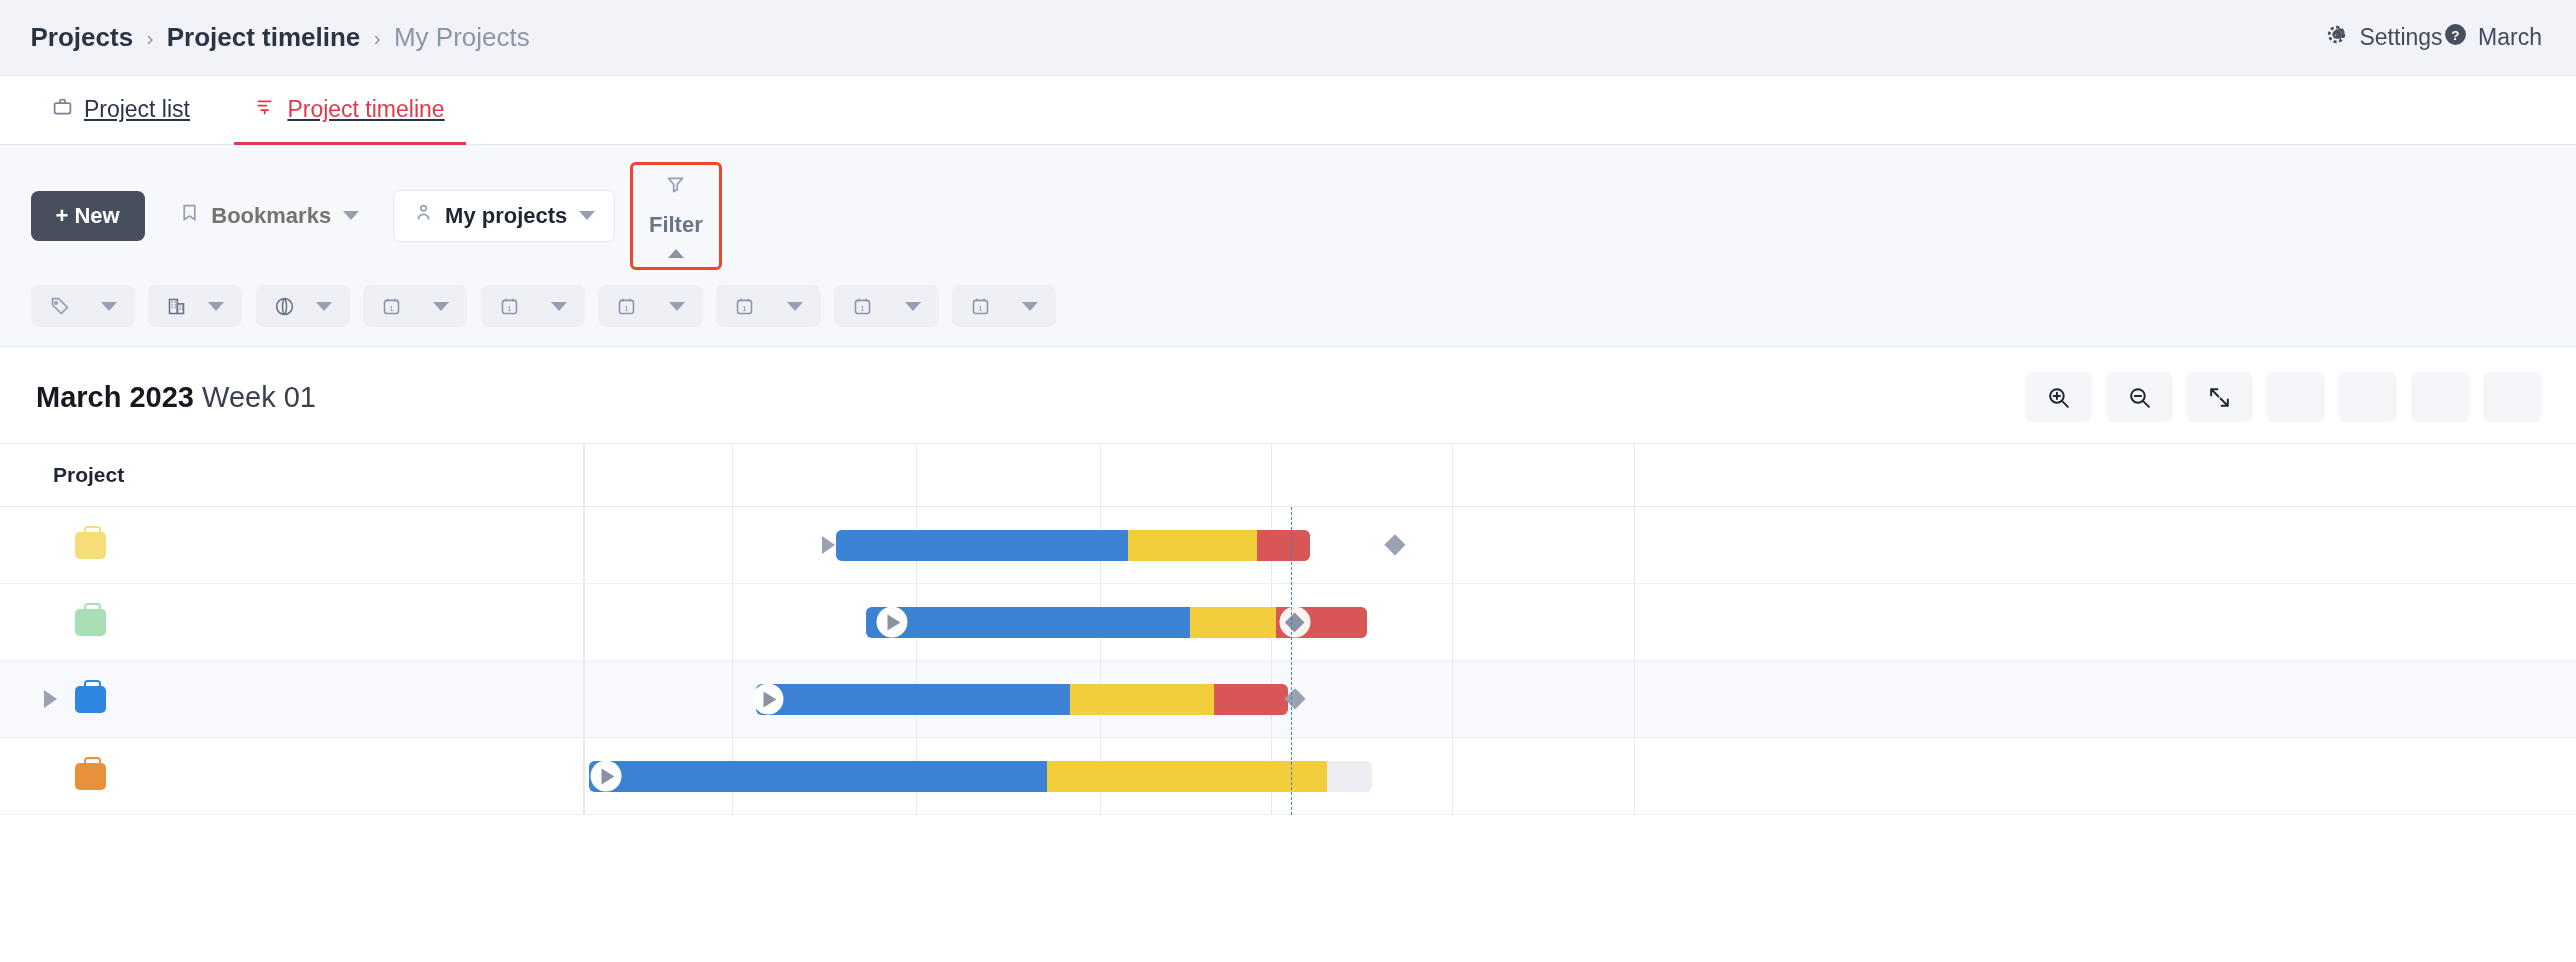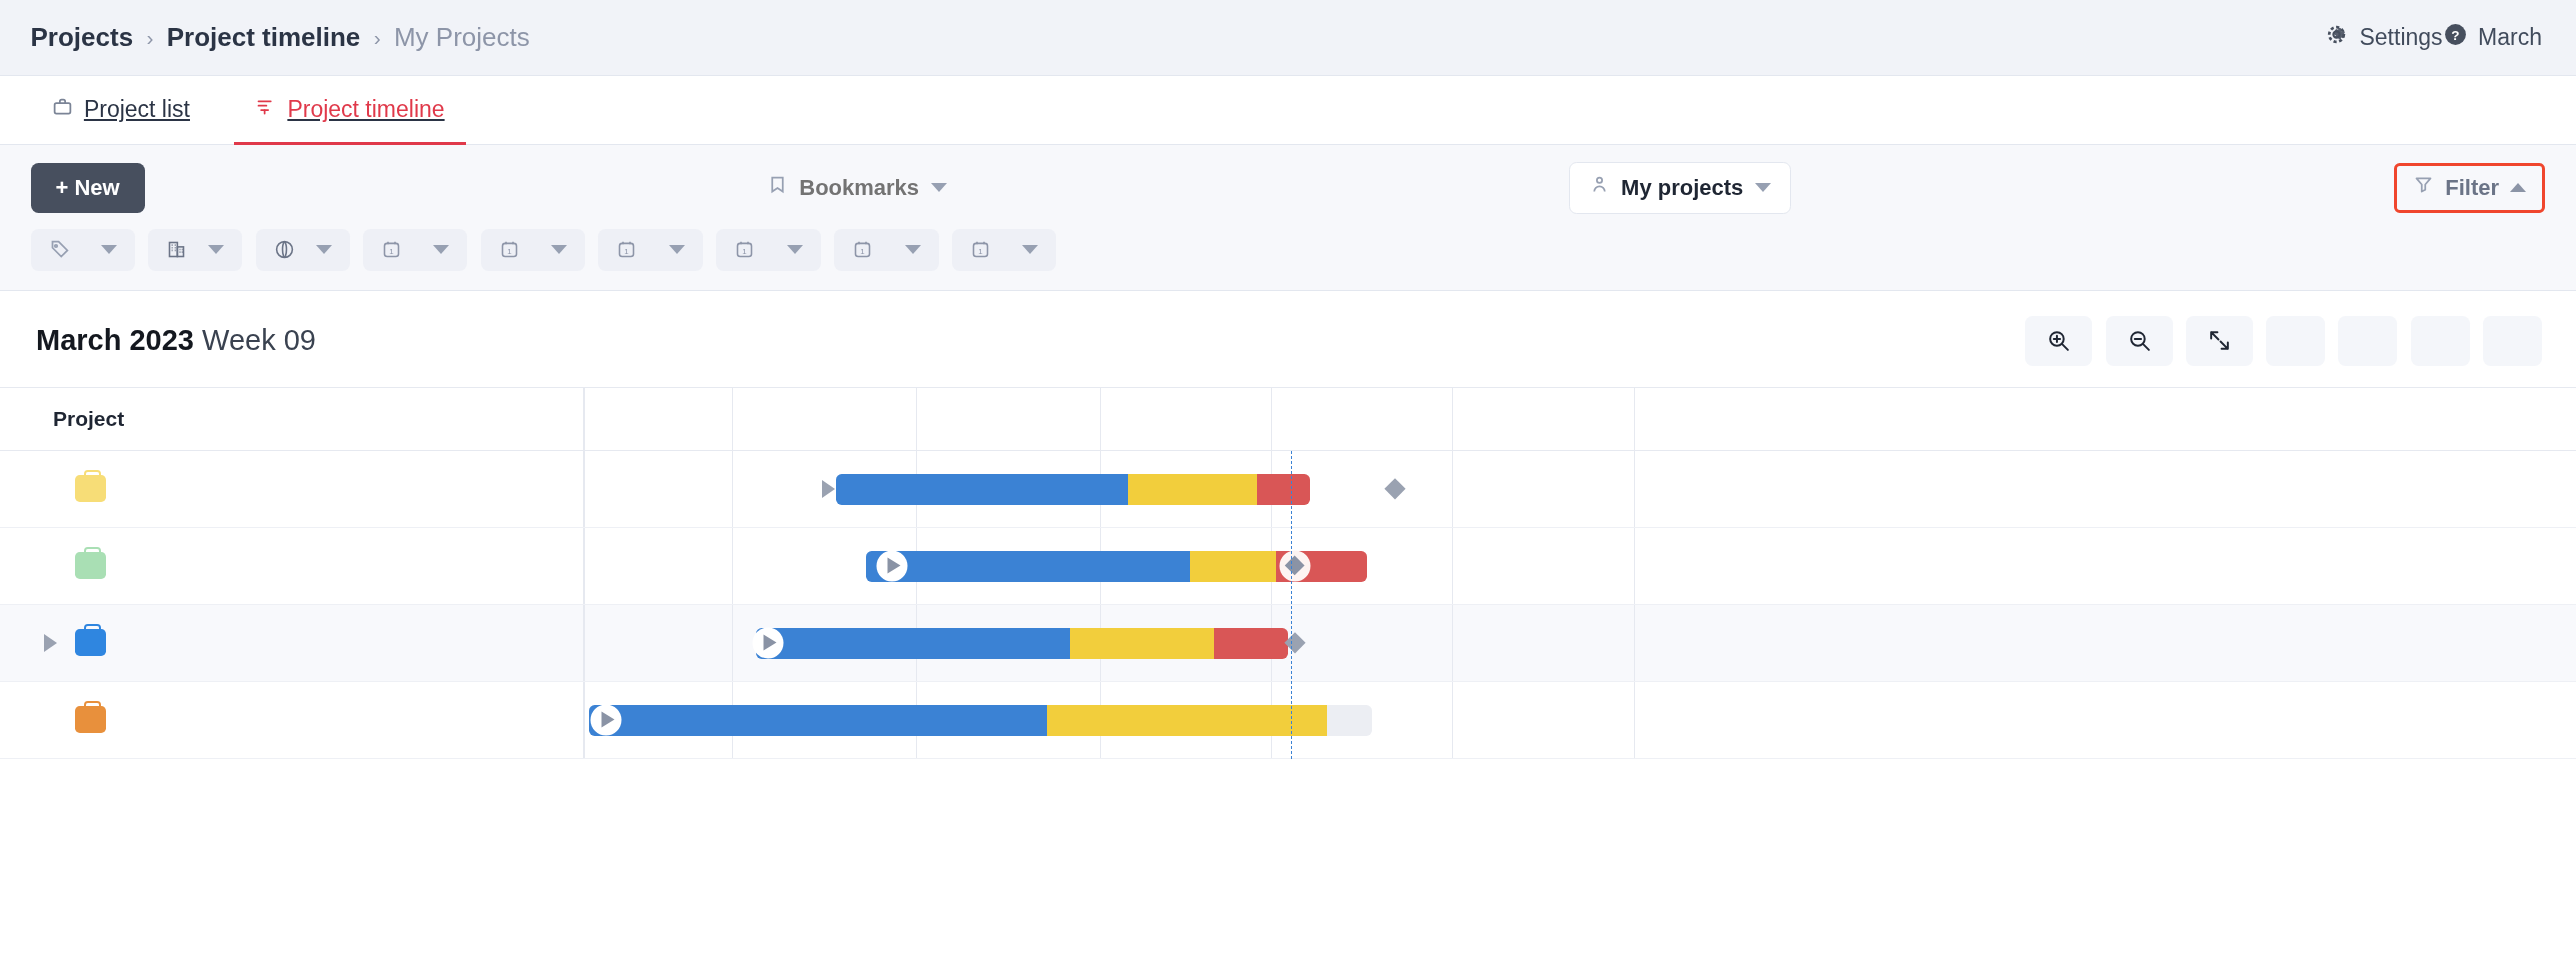--- a/index.html
+++ b/index.html
@@ -43,38 +43,38 @@
     font-size: 23px; color: #2b3445;
     cursor: pointer;
     border-bottom: 3.8px solid transparent;
     margin-bottom: -1px;
   }
   .tab + .tab { margin-left: 23px; }
   .tab.active { color: #e0394a; border-bottom-color: #e0394a; }
 
   
   .toolbar-wrap { background: #f7f8fb; padding: 17px 30.5px 19px 30.5px; border-bottom: 1px solid #e3e7ef; }
-  .toolbar-row { display: flex; align-items: center; gap: 15.2px; justify-content: space-between; }
+  .toolbar-row { display: flex; align-items: center; gap: 15.2px; }
   .btn-new {
     background: #474f5e; color: #ffffff;
     font-size: 22px; font-weight: bold;
     padding: 12.4px 25px; border-radius: 7.6px;
     display: flex; align-items: center; gap: 7.6px;
     cursor: pointer;
   }
   .ctl {
     display: flex; align-items: center; gap: 11.4px;
     font-size: 22px; padding: 11.4px 19px; border-radius: 7.6px;
     cursor: pointer; white-space: nowrap; color: #2b3445;
   }
   .ctl.plain { background: transparent; color: #737373; font-weight: bold; }
   .ctl.white { background: #ffffff; border: 1px solid #e3e7ef; font-weight: bold; }
   .ctl .lbl-muted { color: #6b7487; font-weight: normal; }
   .ctl .lbl-strong { font-weight: bold; color: #1f2633; }
-  .ctl.highlighted { background: #f7f8fb; border: 3.8px solid #f0462d; border-radius: 5.7px; padding: 8.6px 16px; }
+  .ctl.highlighted { background: #f7f8fb; border: 3.8px solid #f0462d; border-radius: 5.7px; padding: 8.6px 16px; flex-direction: column; }
   .spacer { margin-left: auto; }
   .caret { width: 0; height: 0; border-left: 8.6px solid transparent; border-right: 8.6px solid transparent; border-top: 9.5px solid #97a0b2; }
   .caret.up { border-top: none; border-bottom: 9.5px solid #8b94a6; }
 
   .chips-row { display: flex; align-items: center; gap: 13.3px; flex-wrap: wrap; margin-top: 15.2px; }
   .chip {
     display: flex; align-items: center; gap: 10.5px;
     background: #eef0f6; border-radius: 7.6px;
     padding: 10.5px 18px; font-size: 21px; cursor: pointer; white-space: nowrap;
   }
@@ -333,21 +333,21 @@
         <span class="k"></span>
         <span class="v"></span>
         <span class="caret"></span>
       </div>
     </div>
 </div>
 
 <div class="tl-head">
   <div class="tl-title">
     <b>March 2023</b>
-    <span>Week 09</span>
+    <span>Week 01</span>
   </div>
   <div class="tl-tools" id="tl-tools">
       <div class="tl-btn">
         <span style="display: inline-flex;">
           <svg width="25" height="25" viewBox="0 0 24 24" fill="none" stroke="#1f2633" stroke-width="1.9" stroke-linecap="round">
             <circle cx="10.5" cy="10.5" r="6.5"></circle>
             <path d="M15.5 15.5L21 21M10.5 7.5v6M7.5 10.5h6"></path>
           </svg>
         </span>
       </div>

